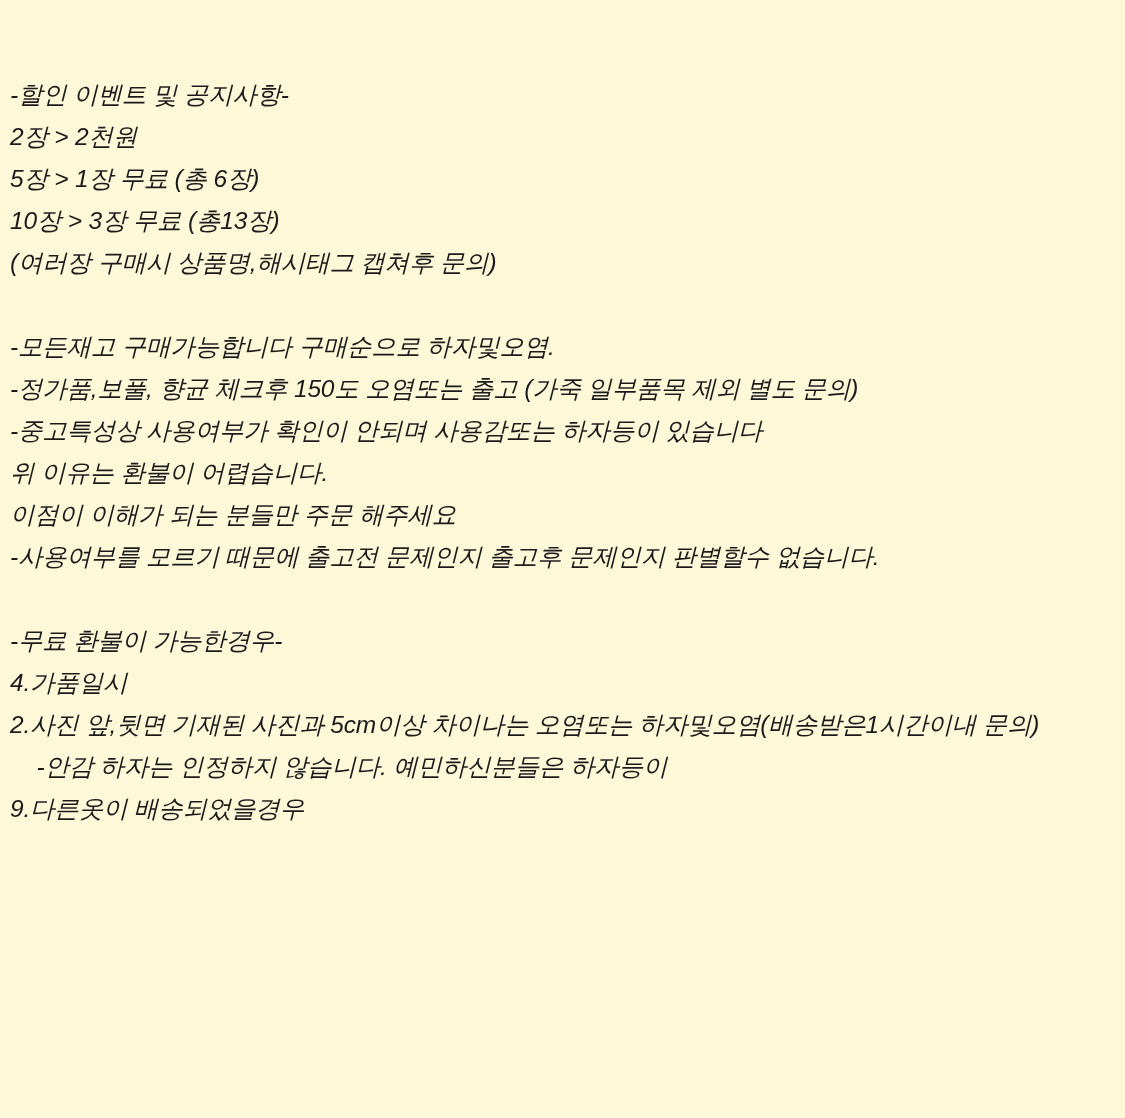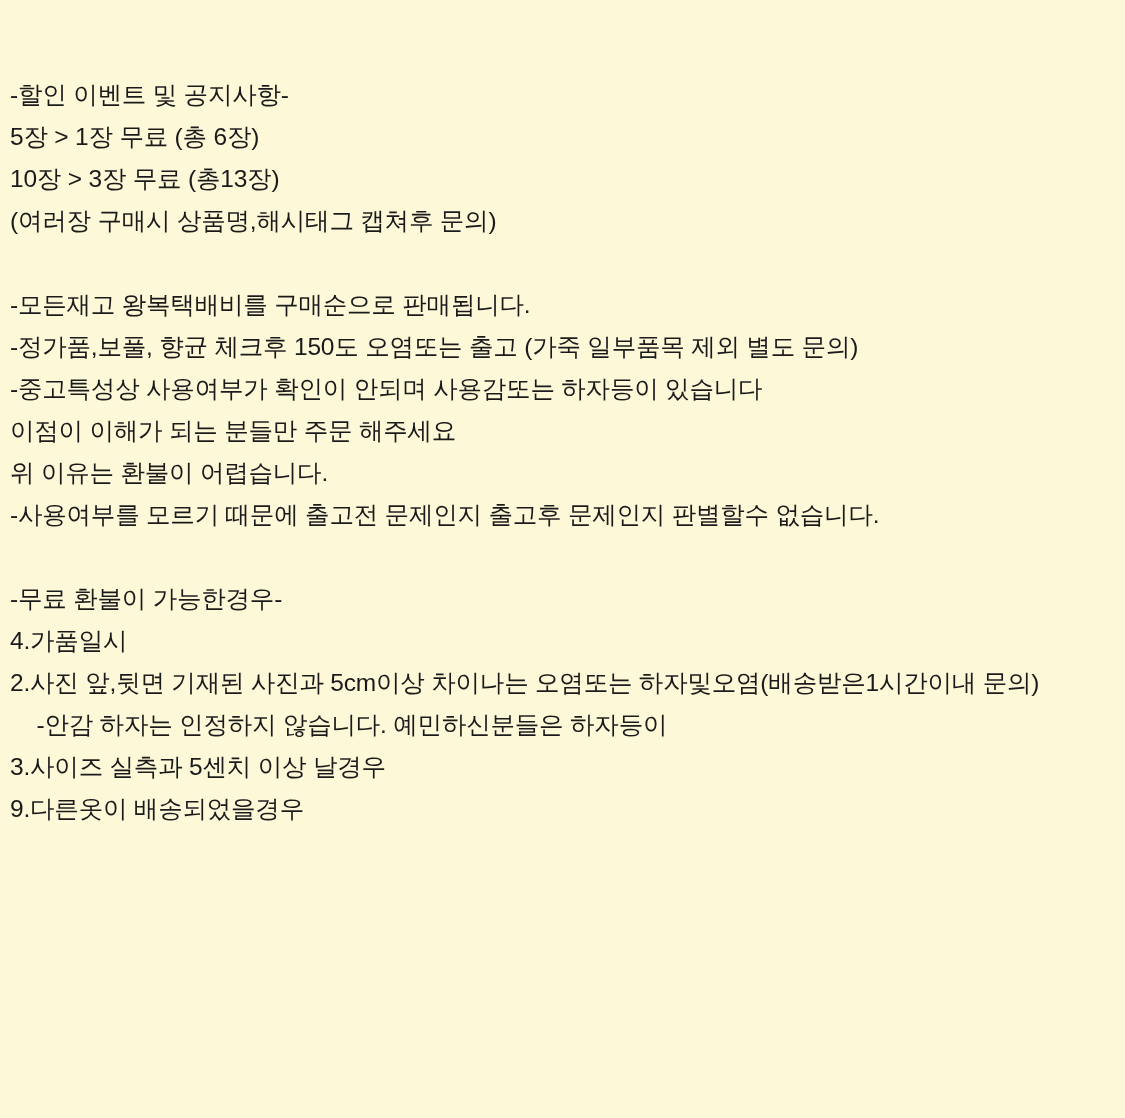--- a/index.html
+++ b/index.html
@@ -13,20 +13,21 @@
     font-family: "Liberation Sans", "DejaVu Sans", sans-serif;
     color: #1a1a1a;
     overflow: hidden;
   }
   .page {
     position: relative;
     width: 1125px;
     height: 1118px;
     box-sizing: border-box;
     padding: 74px 0 0 10px;
+    font-style: italic;
   }
   .block {
     margin: 0;
   }
   .line {
     font-size: 24.5px;
     line-height: 42px;
     white-space: pre;
     letter-spacing: -0.2px;
   }
@@ -34,40 +35,40 @@
     height: 42px;
   }
 </style>
 </head>
 <body>
 
 <div class="page">
 
   <div class="block">
     <div class="line">-할인 이벤트 및 공지사항-</div>
+    <div class="line">2장 &gt; 2천원</div>
     <div class="line">5장 &gt; 1장 무료 (총 6장)</div>
     <div class="line">10장 &gt; 3장 무료 (총13장)</div>
     <div class="line">(여러장 구매시 상품명,해시태그 캡쳐후 문의)</div>
   </div>
 
   <div class="spacer"></div>
 
   <div class="block">
-    <div class="line">-모든재고 왕복택배비를 구매순으로 판매됩니다.</div>
+    <div class="line">-모든재고 구매가능합니다 구매순으로 하자및오염.</div>
     <div class="line">-정가품,보풀, 향균 체크후 150도 오염또는 출고 (가죽 일부품목 제외 별도 문의)</div>
     <div class="line">-중고특성상 사용여부가 확인이 안되며 사용감또는 하자등이 있습니다</div>
+    <div class="line">위 이유는 환불이 어렵습니다.</div>
     <div class="line">이점이 이해가 되는 분들만 주문 해주세요</div>
-    <div class="line">위 이유는 환불이 어렵습니다.</div>
     <div class="line">-사용여부를 모르기 때문에 출고전 문제인지 출고후 문제인지 판별할수 없습니다.</div>
   </div>
 
   <div class="spacer"></div>
 
   <div class="block">
     <div class="line">-무료 환불이 가능한경우-</div>
     <div class="line">4.가품일시</div>
     <div class="line">2.사진 앞,뒷면 기재된 사진과 5cm이상 차이나는 오염또는 하자및오염(배송받은1시간이내 문의)</div>
     <div class="line">    -안감 하자는 인정하지 않습니다. 예민하신분들은 하자등이</div>
-    <div class="line">3.사이즈 실측과 5센치 이상 날경우</div>
     <div class="line">9.다른옷이 배송되었을경우</div>
   </div>
 
 </div>
 
 </body></html>

